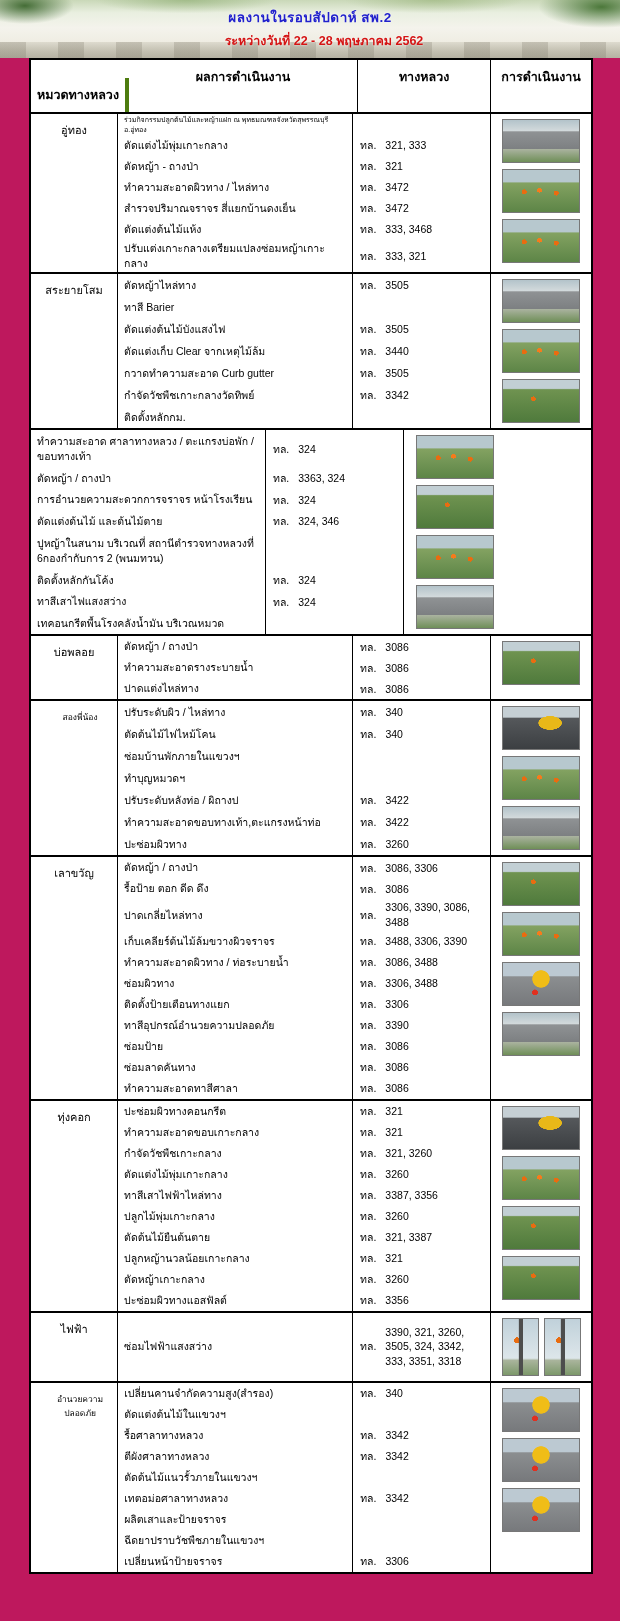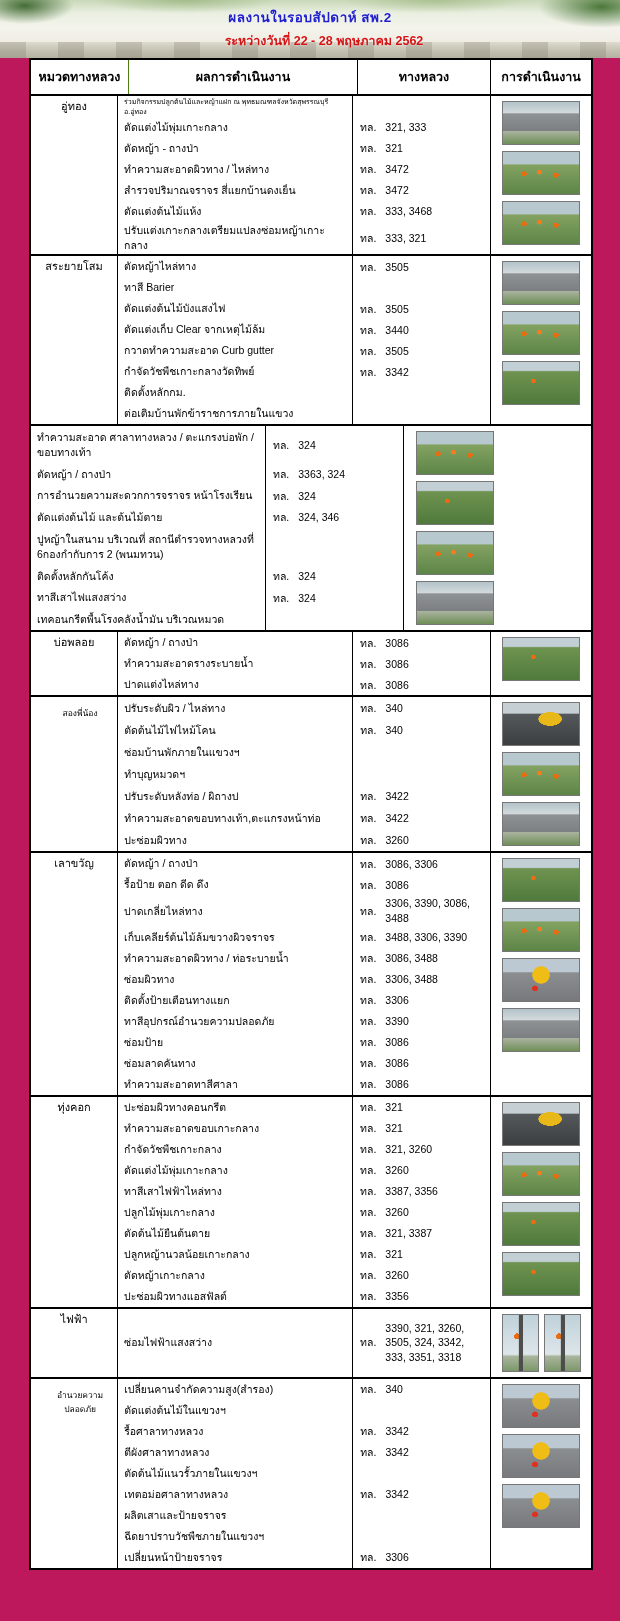--- a/index.html
+++ b/index.html
@@ -30,31 +30,31 @@
   .banner .subtitle {
     position:absolute; top:31px; left:0; right:0; text-align:center;
     font-size:12.5px; font-weight:bold; z-index:2;
     text-shadow:0 0 2px rgba(255,255,255,.9);
   }
 
   
   .report-table { margin:0 0 0 29px; width:564px; border:2px solid #000; box-sizing:border-box; background:#fff; }
   .thead { display:flex; border-bottom:2px solid #000; font-weight:bold; font-size:12.5px; }
   .thead .th { padding:7px 2px; text-align:center; box-sizing:border-box; }
-  .th-district { width:100px; border-right:1px solid #4d7c0f; }
+  .th-district { width:100px; border-right:4px solid #4d7c0f;margin-top:18px; }
   .th-results  { width:234px; border-right:1px solid #000; }
   .th-highway  { width:136px; border-right:1px solid #000; }
   .th-ops      { width:102px; }
 
   .section { display:flex; align-items:stretch; }
   .section + .section { border-top:2px solid #000; }
 
   .cell-district {
     width:88px; box-sizing:border-box; border-right:1px solid #000;
-    text-align:center; font-size:11px; padding-top:1px;
+    text-align:center; font-size:11px; padding-top:7px;
   }
   .cell-district.long { font-size:8.5px; padding-top:9px;padding-left:12px; }
 
   .cell-main { width:372px; display:flex; flex-direction:column; box-sizing:border-box; }
   .act-row { flex:1 0 auto; min-height:21px; display:flex; align-items:stretch; }
   .act-task {
     width:234px; box-sizing:border-box; padding:1px 4px 1px 6px;
     font-size:10.5px; display:flex; align-items:center; line-height:1.45;
   }
   .act-task.small { font-size:7px; line-height:1.3; }
@@ -225,24 +225,20 @@
               <div class="act-task">กำจัดวัชพืชเกาะกลางวัดทิพย์</div>
               <div class="act-hwy">
                 <div class="hwy-prefix">ทล.</div>
                 <div class="hwy-nums">3342</div>
               </div>
             </div>
             <div class="act-row">
               <div class="act-task">ติดตั้งหลักกม.</div>
               <div class="act-hwy"></div>
             </div>
-            <div class="act-row">
-              <div class="act-task">ต่อเติมบ้านพักข้าราชการภายในแขวง</div>
-              <div class="act-hwy"></div>
-            </div>
           </div>
           <div class="cell-photos">
             <div class="photo ph-road"></div>
             <div class="photo ph-workers"></div>
             <div class="photo ph-grass"></div>
           </div>
         </div>
         <div class="section">
           <div class="cell-main">
             <div class="act-row">

